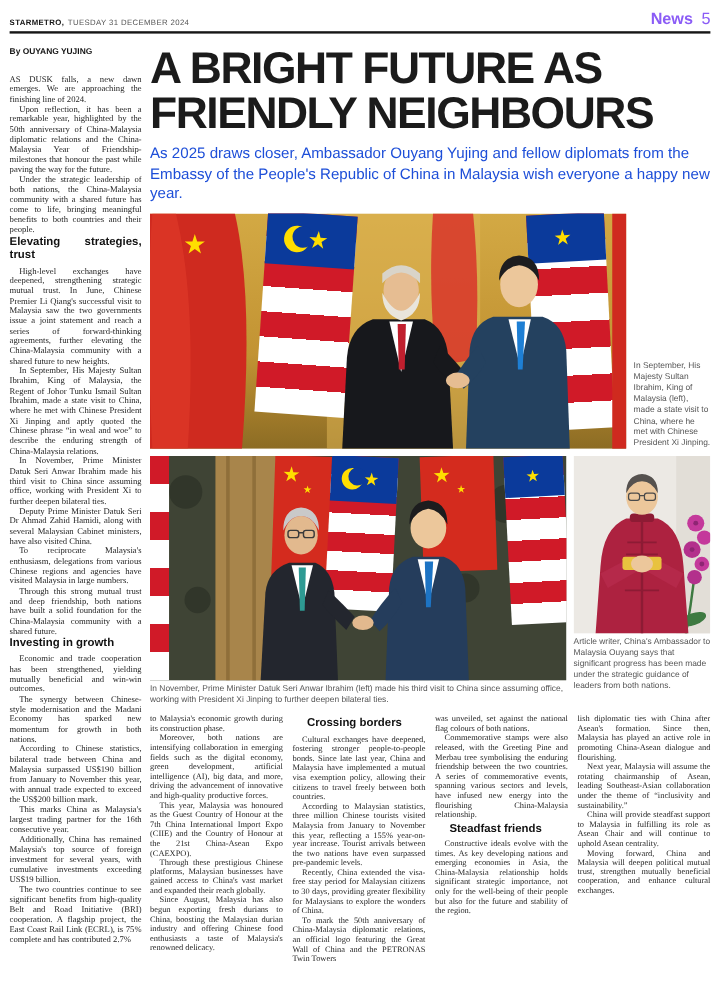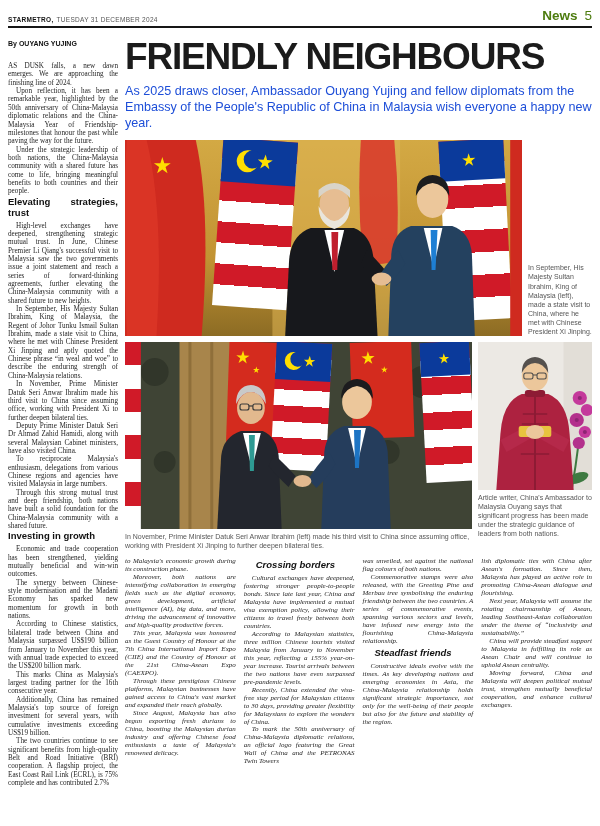--- a/index.html
+++ b/index.html
@@ -9,21 +9,21 @@
     font-family:"Liberation Serif", serif; color:#1e1e1e;
   }
   
   .masthead-row {
     display:flex; justify-content:space-between; align-items:flex-end;
     border-bottom:2px solid #161616; padding-bottom:3px;
     font-family:"Liberation Sans", sans-serif;
   }
   .masthead-left { font-size:6.5px; color:#555; letter-spacing:.3px; }
   .masthead-name { font-weight:bold; color:#141414; margin-right:3px; }
-  .masthead-right { font-size:13.5px; color:#4d7c0f;margin-left:24px; }
+  .masthead-right { font-size:13.5px; color:#8b5cf6;margin-left:24px; }
   .section-name { font-weight:bold; }
   .page-num { margin-left:7px; font-weight:normal; }
 
   
   .content { display:flex; gap:7px; margin-top:10px; height:782px; overflow:hidden; }
   .col1 { width:110px; flex:none; font-size:7.2px; line-height:1.16; text-align:justify; overflow:hidden; }
   .byline { font-family:"Liberation Sans", sans-serif; font-weight:bold; font-size:7px; margin:2px 0 14px 0; color:#111; }
   h3.sec-head { font-family:"Liberation Sans", sans-serif; font-size:9.5px; margin:0 0 4px 0; color:#111; }
   p.body-p { margin:0; text-indent:8px; }
   p.body-p.flush { text-indent:0; }
@@ -51,21 +51,21 @@
   .photo2wrap { flex:1; min-width:0; }
   .photo2box { height:187px; }
   .caption-under {
     font-family:"Liberation Sans", sans-serif; font-size:7px; line-height:1.3;
     color:#565656; margin-top:3px;
   }
   .portrait-col { width:114px; flex:none; }
   .photo3box { height:148px; }
 
   .cols { display:flex; gap:8px; margin-top:8px; font-size:7px; line-height:1.14; text-align:justify; overflow:hidden; }
-  .cols .col { flex:1; min-width:0;font-style:italic; }
+  .cols .col { flex:1; min-width:0; }
   .cols h3.sec-head { margin:2px 0 4px 12px; }
 </style>
 </head>
 <body>
 
 <div class="page">
 
   <div class="masthead-row">
     <div class="masthead-left">
       <span class="masthead-name">STARMETRO,</span><span>TUESDAY 31 DECEMBER 2024</span>
@@ -95,20 +95,21 @@
           <p class="body-p">The synergy between Chinese-style modernisation and the Madani Economy has sparked new momentum for growth in both nations.</p>
           <p class="body-p">According to Chinese statistics, bilateral trade between China and Malaysia surpassed US$190 billion from January to November this year, with annual trade expected to exceed the US$200 billion mark.</p>
           <p class="body-p">This marks China as Malaysia's largest trading partner for the 16th consecutive year.</p>
           <p class="body-p">Additionally, China has remained Malaysia's top source of foreign investment for several years, with cumulative investments exceeding US$19 billion.</p>
           <p class="body-p">The two countries continue to see significant benefits from high-quality Belt and Road Initiative (BRI) cooperation. A flagship project, the East Coast Rail Link (ECRL), is 75% complete and has contributed 2.7%</p>
         </div>
     </div>
 
     <div class="main">
       <h1 class="headline">
+        <span>A BRIGHT FUTURE AS</span>
         <span>FRIENDLY NEIGHBOURS</span>
       </h1>
       <div class="standfirst">As 2025 draws closer, Ambassador Ouyang Yujing and fellow diplomats from the Embassy of the People's Republic of China in Malaysia wish everyone a happy new year.</div>
 
       <div class="photo-row1">
         <div class="photo1wrap">
           <svg class="photo" viewBox="0 0 404 196" preserveAspectRatio="none">
             <defs>
               <linearGradient id="goldbg1" x1="0" y1="0" x2="0" y2="1">
                 <stop offset="0" stop-color="#d3a944"></stop>

